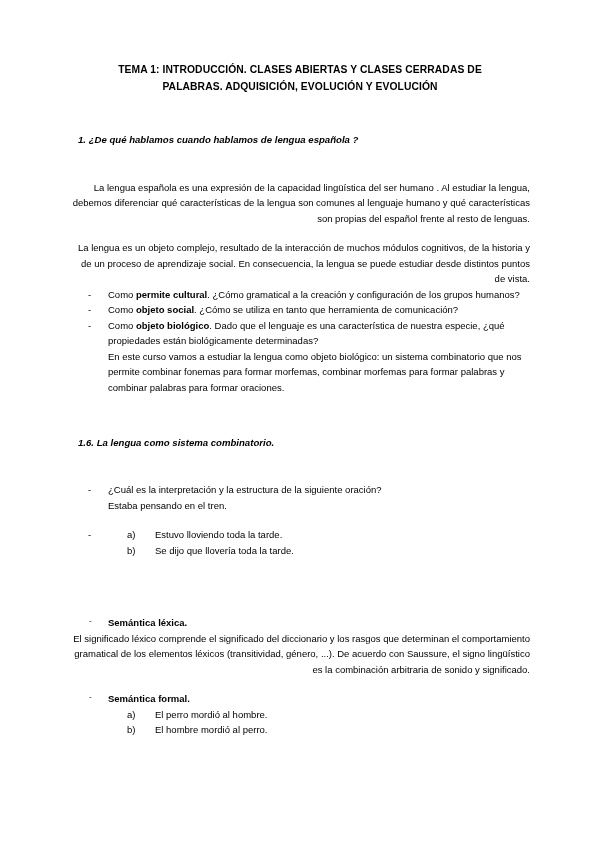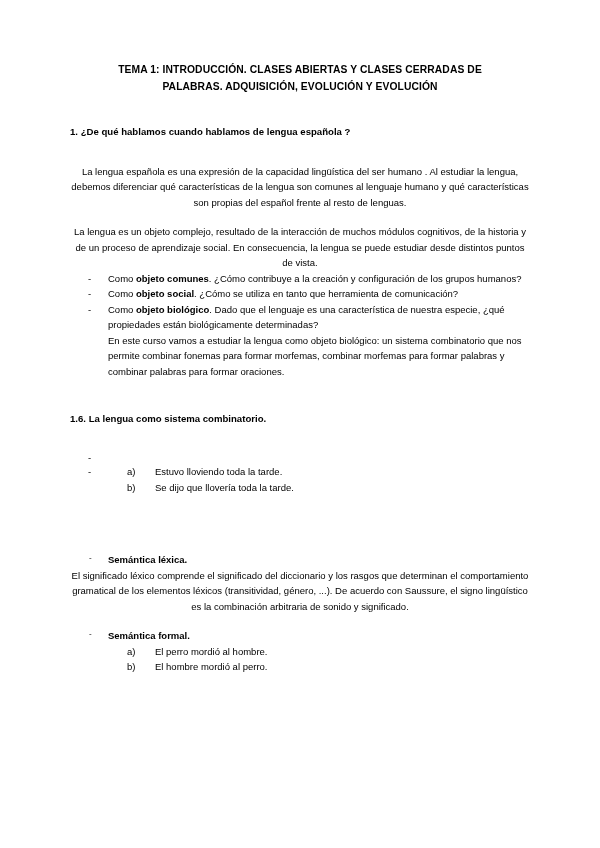--- a/index.html
+++ b/index.html
@@ -30,32 +30,33 @@
     line-height: 1.62;
     letter-spacing: 0.1px;
     margin: 0 8px 0 8px;
   }
   .title-line { display: block; }
 
   .section-heading {
     font-size: 9.6px;
     font-weight: bold;
     line-height: 1.5;
-    margin: 0;
+    margin: 8px;
+    font-style: italic;
   }
   .h1-gap { height: 30px; }
   .h-gap-lg { height: 33px; }
   .h-gap-md { height: 24px; }
   .h-gap-sm { height: 14px; }
 
   p.body-text {
     font-size: 9.5px;
     line-height: 1.63;
     margin: 0;
-    text-align: center;
+    text-align: right;
   }
 
   ul.dash-list {
     list-style: none;
     margin: 0;
     padding: 0;
   }
   ul.dash-list > li {
     position: relative;
     font-size: 9.5px;
@@ -124,40 +125,41 @@
   <div class="h-gap-md"></div>
 
   <p class="body-text">La lengua española es una expresión de la capacidad lingüística del ser humano . Al estudiar la lengua, debemos diferenciar qué características de la lengua son comunes al lenguaje humano y qué características son propias del español frente al resto de lenguas.</p>
 
   <div class="h-gap-sm"></div>
 
   <p class="body-text">La lengua es un objeto complejo, resultado de la interacción de muchos módulos cognitivos, de la historia y de un proceso de aprendizaje social. En consecuencia, la lengua se puede estudiar desde distintos puntos de vista.</p>
 
   <ul class="dash-list">
     <li>
-      <span class="dash">-</span><span>Como </span><b>objeto comunes</b><span>. ¿Cómo contribuye a la creación y configuración de los grupos humanos?</span>
+      <span class="dash">-</span><span>Como </span><b>permite cultural</b><span>. ¿Cómo gramatical a la creación y configuración de los grupos humanos?</span>
     </li>
     <li>
       <span class="dash">-</span><span>Como </span><b>objeto social</b><span>. ¿Cómo se utiliza en tanto que herramienta de comunicación?</span>
     </li>
     <li>
       <span class="dash">-</span><span>Como </span><b>objeto biológico</b><span>. Dado que el lenguaje es una característica de nuestra especie, ¿qué propiedades están biológicamente determinadas?</span>
       <span class="cont">En este curso vamos a estudiar la lengua como objeto biológico: un sistema combinatorio que nos permite combinar fonemas para formar morfemas, combinar morfemas para formar palabras y combinar palabras para formar oraciones.</span>
     </li>
   </ul>
 
   <div class="h-gap-lg"></div>
 
   <h3 class="section-heading">1.6. La lengua como sistema combinatorio.</h3>
 
   <div class="h-gap-md"></div>
 
   <ul class="dash-list">
     <li>
-      <span class="dash">-</span>
+      <span class="dash">-</span><span>¿Cuál es la interpretación y la estructura de la siguiente oración?</span>
+      <span class="cont">Estaba pensando en el tren.</span>
     </li>
   </ul>
 
   <div class="h-gap-sm"></div>
 
   <ul class="dash-list">
     <li>
       <span class="dash">-</span>
     </li>
   </ul>

